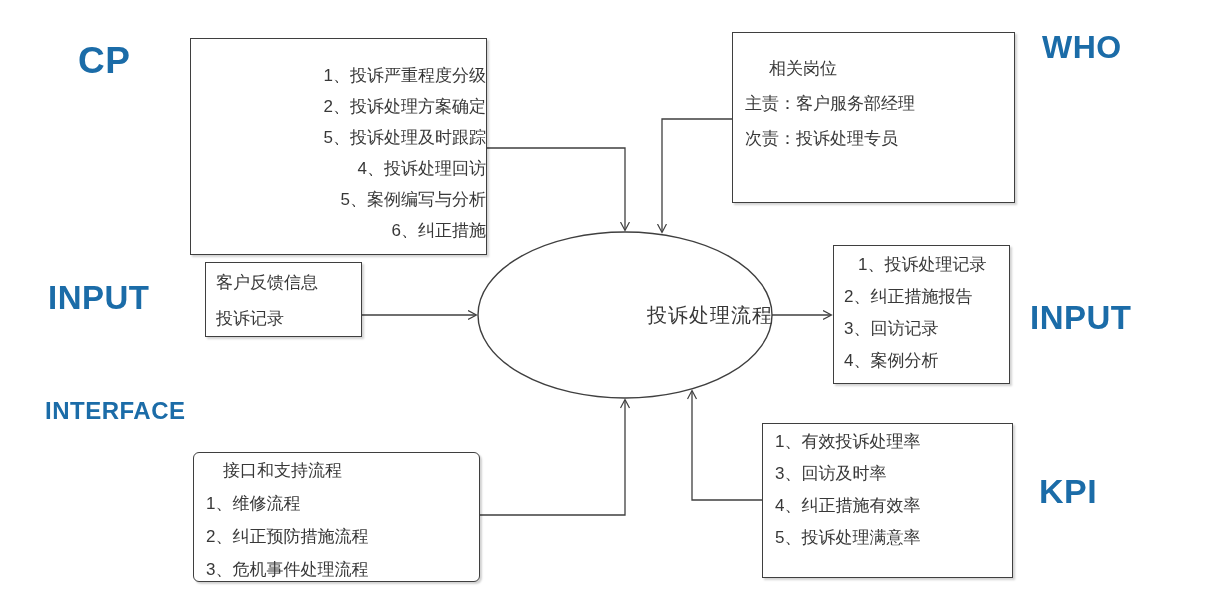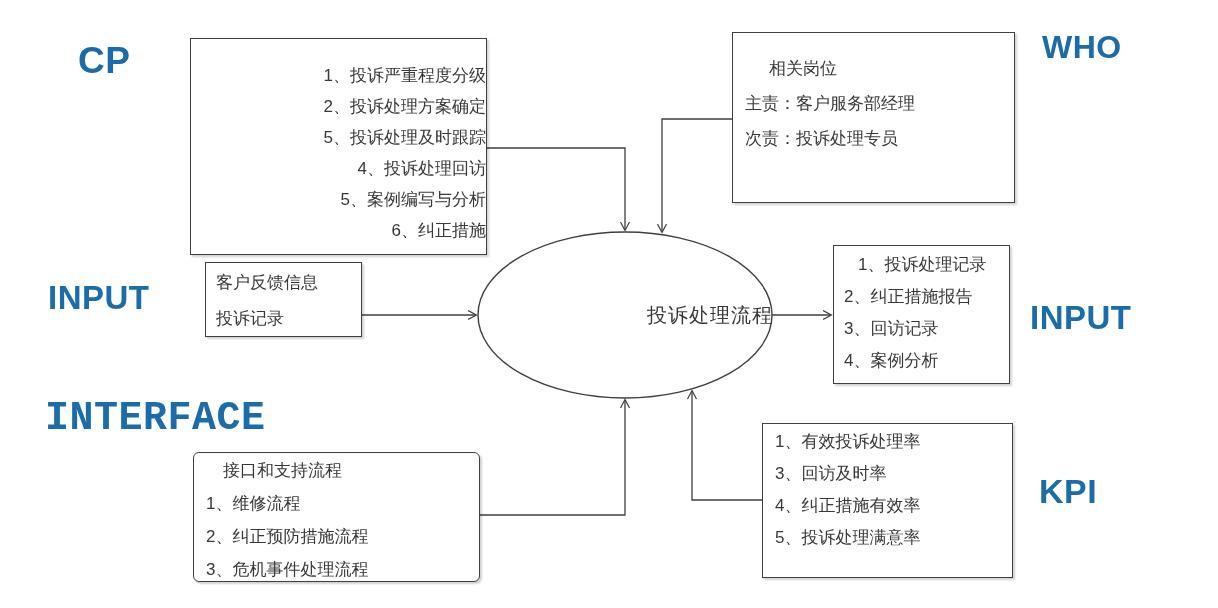--- a/index.html
+++ b/index.html
@@ -40,21 +40,21 @@
     color: var(--accent);
     font-weight: 700;
     letter-spacing: 0.5px;
     white-space: nowrap;
     line-height: 1;
   }
   .lbl-cp        { left: 78px;   top: 42px;  font-size: 37px; }
   .lbl-who       { left: 1042px; top: 31px;  font-size: 32px; }
   .lbl-input     { left: 48px;   top: 281px; font-size: 33px; }
   .lbl-output    { left: 1030px; top: 301px; font-size: 33px; }
-  .lbl-interface { left: 45px;   top: 399px; font-size: 40px; font-family: Liberation Mono, monospace; }
+  .lbl-interface { left: 45px;   top: 399px; font-size: 24px; }
   .lbl-kpi       { left: 1039px; top: 474px; font-size: 34px; }
 
   .box {
     position: absolute;
     background: #ffffff;
     border: 1px solid var(--line);
     color: var(--text);
     font-size: 17px;
     box-shadow: 2px 2px 2px rgba(0,0,0,0.18);
   }

